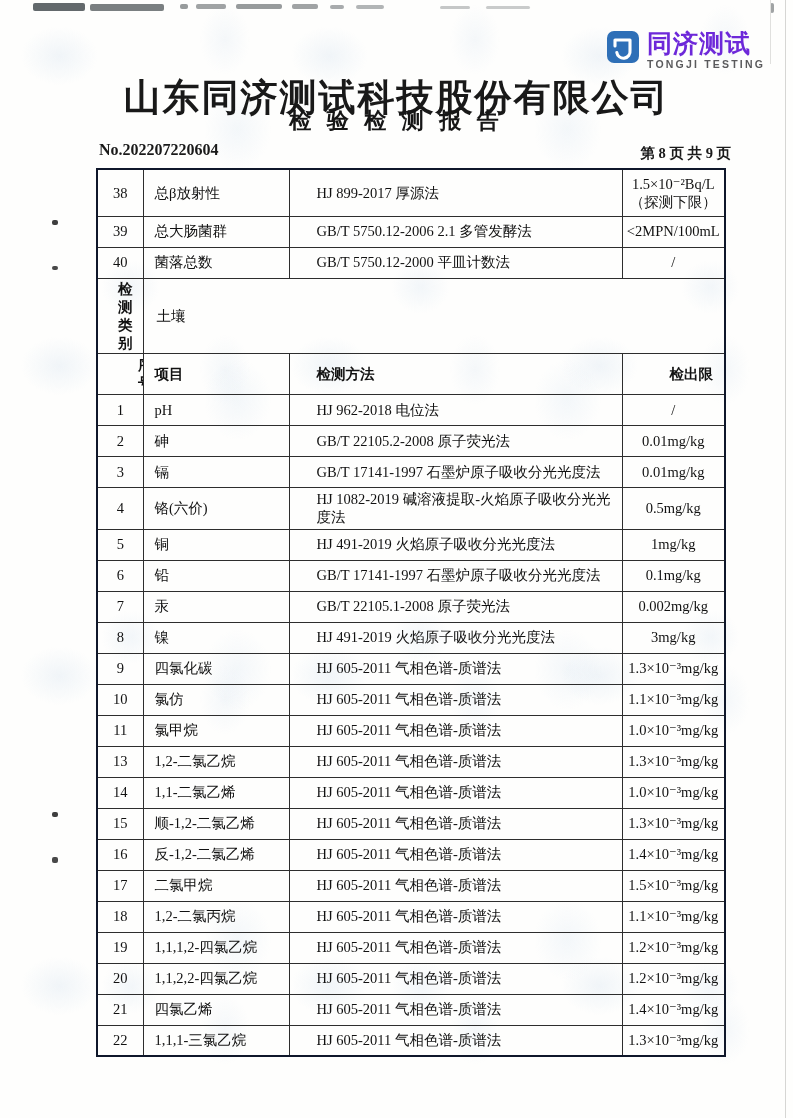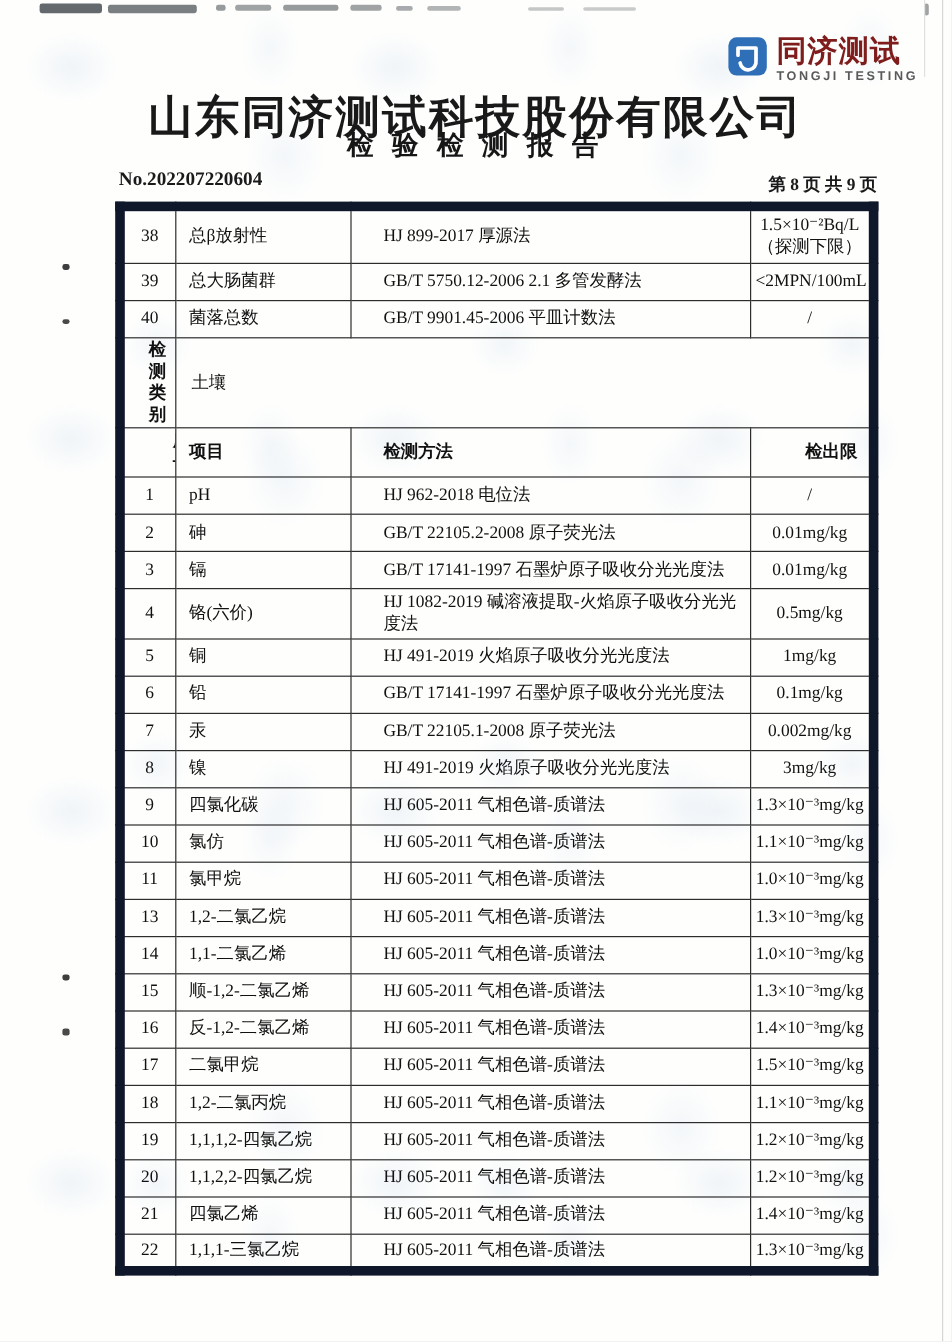--- a/index.html
+++ b/index.html
@@ -46,36 +46,36 @@
   
   .dot { position:absolute; width:6px; height:5px; background:#1c1c1c; border-radius:2px; opacity:.85; }
   .d1 { left:52px; top:220px; }
   .d2 { left:52px; top:266px; height:4px; opacity:.8; }
   .d3 { left:52px; top:812px; }
   .d4 { left:52px; top:857px; height:6px; opacity:.8; }
 
   
   .logo { position:absolute; left:606px; top:30px; display:flex; align-items:flex-start; gap:7px; }
   .logo-text { display:flex; flex-direction:column; }
-  .logo-cn { font-family:"Liberation Sans","DejaVu Sans",sans-serif; font-size:25px; font-weight:700; color:#7f1d1d; letter-spacing:1px; line-height:1.05; }
+  .logo-cn { font-family:"Liberation Sans","DejaVu Sans",sans-serif; font-size:25px; font-weight:700; color:#6d28d9; letter-spacing:1px; line-height:1.05; }
   .logo-en { font-family:"Liberation Sans","DejaVu Sans",sans-serif; font-size:10.5px; font-weight:700; color:#5a5a5c; letter-spacing:2.2px; margin-top:2px; }
 
   .company  { position:absolute; left:0; top:73px;  width:100%; text-align:center;
               font-size:37px; font-weight:600; letter-spacing:2px; color:#191919; }
   .rtitle   { position:absolute; left:0; top:106px; width:100%; text-align:center;
               font-size:22px; font-weight:700; letter-spacing:5px; color:#161616; }
   .report-no{ position:absolute; left:99px; top:141px; font-size:16px; font-weight:600; color:#1a1a1a; }
   .page-ind { position:absolute; right:62px; top:144px; font-size:14.5px; font-weight:600; color:#1a1a1a; }
 
   
   .tbl-wrap { position:absolute; left:96px; top:168px; }
   table { border-collapse:collapse; table-layout:fixed; width:628px; background:transparent; }
   td, th { border:1px solid #2d2d2d; font-size:14.5px; color:#111; line-height:1.25;
            padding:2px 4px; overflow:hidden; }
-  table { border:8px solid #0f172a; }
+  table { border:2px solid #0f172a; }
   tr { height:31px; }
   tr.tall { height:47px; }
   tr.cat  { height:41px; }
   .c-no    { text-align:center; }
   .c-item  { text-align:left; padding-left:11px; }
   .c-method{ text-align:left; padding-left:27px; }
   .c-limit { text-align:center; white-space:pre-line; }
   th.c-no, th.c-limit { text-align:center; font-weight:700;padding-left:40px; }
   th.c-item, th.c-method { text-align:left; font-weight:700; }
   .cat-label { white-space:pre-line; font-weight:700; padding:1px 20px; }
@@ -140,21 +140,21 @@
           </tr>
           <tr>
             <td class="c-no">39</td>
             <td class="c-item">总大肠菌群</td>
             <td class="c-method">GB/T 5750.12-2006 2.1  多管发酵法</td>
             <td class="c-limit">&lt;2MPN/100mL</td>
           </tr>
           <tr>
             <td class="c-no">40</td>
             <td class="c-item">菌落总数</td>
-            <td class="c-method">GB/T 9901.45-2006  平皿计数法</td>
+            <td class="c-method">GB/T 5750.12-2000  平皿计数法</td>
             <td class="c-limit">/</td>
           </tr>
           <tr class="cat">
             <td class="cat-label">检测
 类别</td>
             <td colspan="3" class="cat-value">土壤</td>
           </tr>
           <tr>
             <th class="c-no">序号</th>
             <th class="c-item">项目</th>

